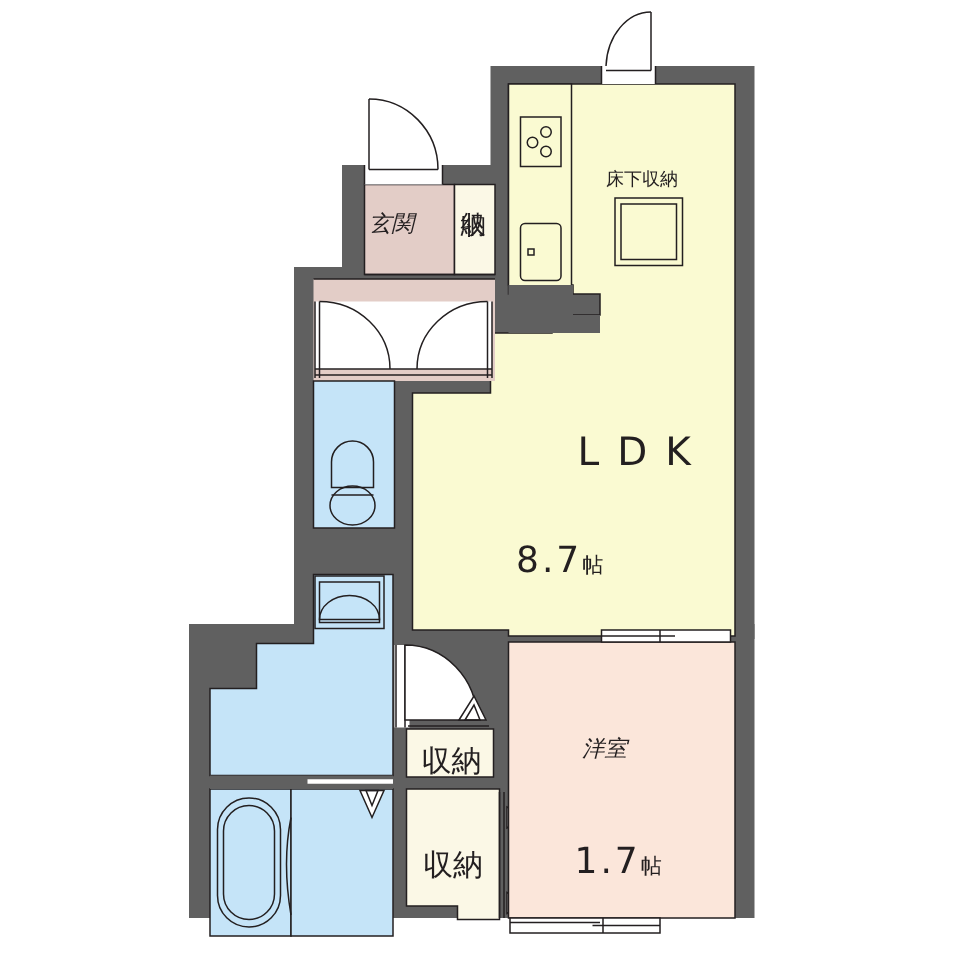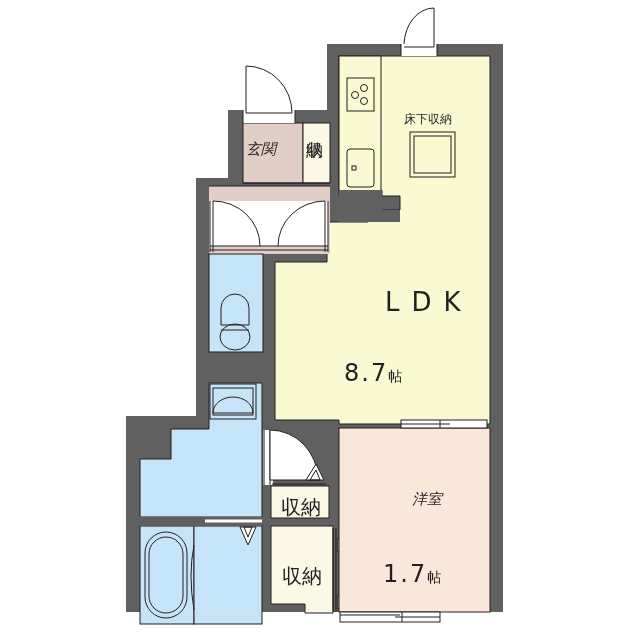--- a/index.html
+++ b/index.html
@@ -163,17 +163,17 @@
   </g>
 </svg>
 
 <div class="label lbl-big" style="left:246px; top:142px;">玄関</div>
 <div class="label lbl-vert" style="left:306px; top:128px;">収納</div>
 <div class="label lbl-tiny" style="left:404px; top:113px;">床下収納</div>
 
 <div class="label lbl-ldk" style="left:345px; top:289px;margin-left:40px;">LDK</div>
 <div class="label lbl-area" style="left:344px; top:337px;"><span>8.7</span><small>帖</small></div>
 
-<div class="label lbl-big" style="left:388px; top:492px;margin-left:24px;">洋室</div>
+<div class="label lbl-big" style="left:388px; top:492px;">洋室</div>
 <div class="label lbl-area" style="left:383px; top:538px;"><span>1.7</span><small>帖</small></div>
 
 <div class="label lbl-small" style="left:281px; top:497px;">収納</div>
 <div class="label lbl-small" style="left:282px; top:566px;">収納</div>
 
 </body></html>

